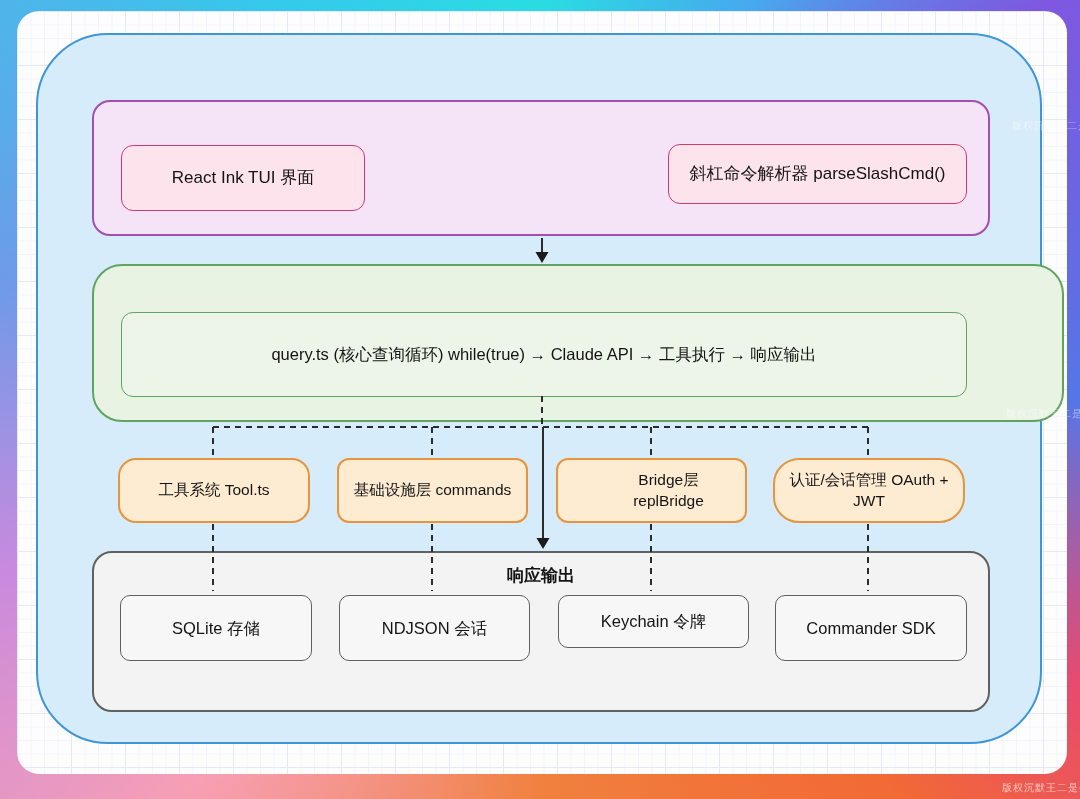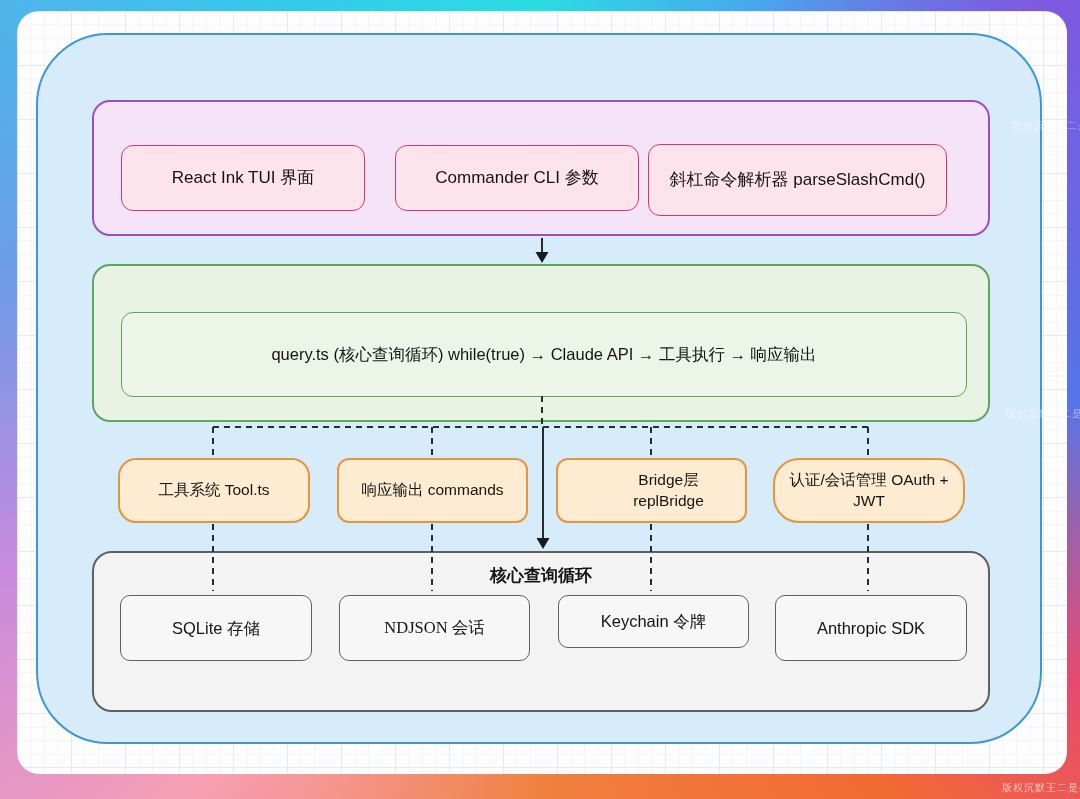--- a/index.html
+++ b/index.html
@@ -25,21 +25,21 @@
     position:absolute;left:36px;top:33px;width:1006px;height:711px;
     border-radius:72px;background:var(--canvas-fill,#d7ecfa);
     border:2px solid var(--canvas-border,#3f96d6);box-sizing:border-box;
   }
   .section{position:absolute;box-sizing:border-box;}
   .sec-ui{
     left:92px;top:100px;width:898px;height:136px;border-radius:18px;
     background:var(--ui-fill,#f5e3f7);border:2px solid var(--ui-border,#a14fb0);
   }
   .sec-core{
-    left:92px;top:264px;width:898px;height:158px;border-radius:18px;
+    left:92px;top:264px;width:972px;height:158px;border-radius:30px;
     background:var(--core-fill,#e9f3e4);border:2px solid var(--core-border,#61a35f);
   }
   .sec-infra{
     left:92px;top:551px;width:898px;height:161px;border-radius:20px;
     background:var(--infra-fill,#f3f3f3);border:2px solid var(--infra-border,#606060);
   }
   .node{
     position:absolute;display:flex;align-items:center;justify-content:center;
     text-align:center;box-sizing:border-box;font-size:16.5px;line-height:1.35;
     padding:4px 10px;
@@ -80,39 +80,38 @@
 </head>
 <body>
 
 <div class="frame">
   <div class="paper"></div>
 
   <div class="canvas"></div>
 
   <div class="section sec-ui">
     <div class="node node-pink" style="left:27px;top:43px;width:244px;height:66px;">React Ink TUI 界面</div>
-    <div class="node node-pink" style="left:301px;top:43px;width:244px;height:66px;">Commander CLI 参数</div>
-    <div class="node node-pink" style="left:554px;top:42px;width:299px;height:72px;">斜杠命令解析器 parseSlashCmd()</div>
+    <div class="node node-pink" style="left:574px;top:42px;width:299px;height:60px;">斜杠命令解析器 parseSlashCmd()</div>
   </div>
 
   <div class="section sec-core">
     <div class="node node-core" style="left:27px;top:46px;width:846px;height:85px;">query.ts (核心查询循环) while(true) → Claude API → 工具执行 → 响应输出</div>
   </div>
 
   <div class="node node-orange" style="left:118px;top:458px;width:192px;height:65px;border-radius:18px;">工具系统 Tool.ts</div>
-  <div class="node node-orange" style="left:337px;top:458px;width:191px;height:65px;">响应输出 commands</div>
+  <div class="node node-orange" style="left:337px;top:458px;width:191px;height:65px;">基础设施层 commands</div>
   <div class="node node-orange" style="left:556px;top:458px;width:191px;height:65px;padding-left:44px;">Bridge层 replBridge</div>
   <div class="node node-orange" style="left:773px;top:458px;width:192px;height:65px;border-radius:26px;">认证/会话管理 OAuth + JWT</div>
 
   <div class="section sec-infra">
-    <div class="infra-title">核心查询循环</div>
+    <div class="infra-title">响应输出</div>
     <div class="node node-gray" style="left:26px;top:42px;width:192px;height:66px;">SQLite 存储</div>
-    <div class="node node-gray" style="left:245px;top:42px;width:191px;height:66px;font-family:Liberation Serif, serif;">NDJSON 会话</div>
+    <div class="node node-gray" style="left:245px;top:42px;width:191px;height:66px;">NDJSON 会话</div>
     <div class="node node-gray" style="left:464px;top:42px;width:191px;height:53px;">Keychain 令牌</div>
-    <div class="node node-gray" style="left:681px;top:42px;width:192px;height:66px;">Anthropic SDK</div>
+    <div class="node node-gray" style="left:681px;top:42px;width:192px;height:66px;">Commander SDK</div>
   </div>
 
   <svg class="connectors" viewBox="0 0 1080 799" xmlns="http://www.w3.org/2000/svg">
 
     <g>
       <line x1="542" y1="238" x2="542" y2="254" stroke="#2b2b2b" stroke-width="2"></line>
       <polygon points="535.5,252 548.5,252 542,263" fill="#1a1a1a"></polygon>
     </g>
 
     <g stroke="#2b2b2b" stroke-width="2" stroke-dasharray="6 5" fill="none">

